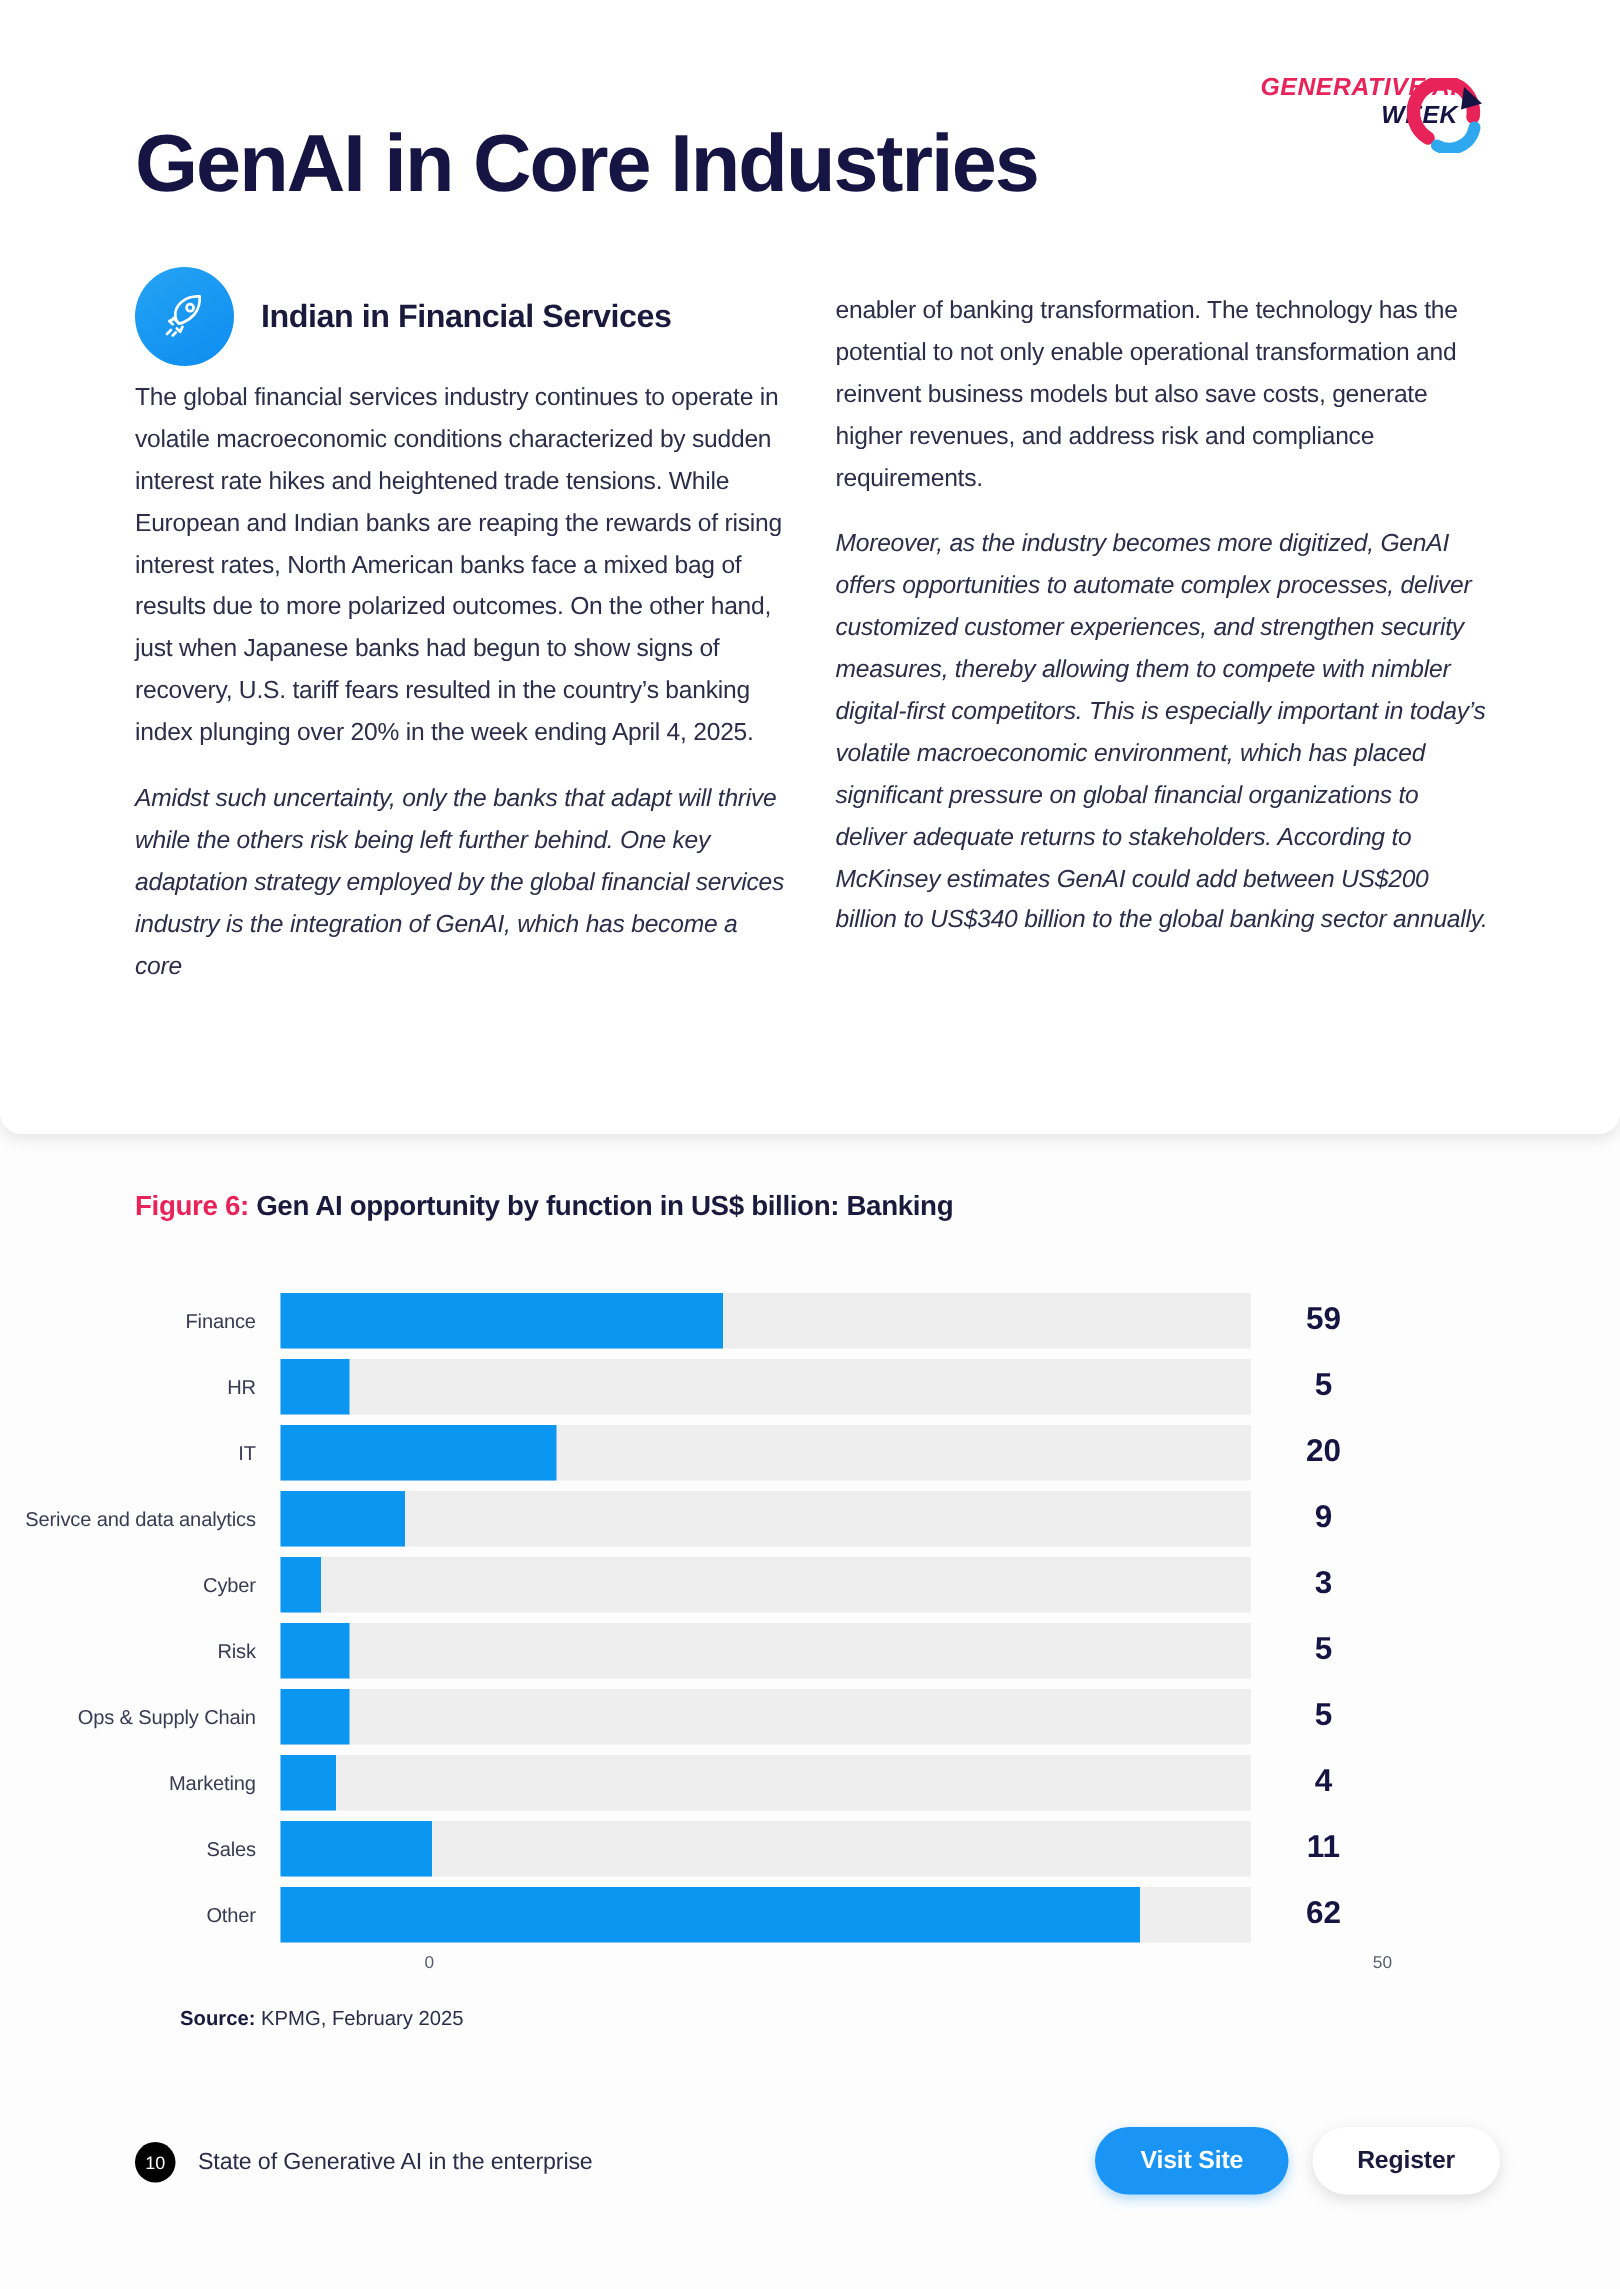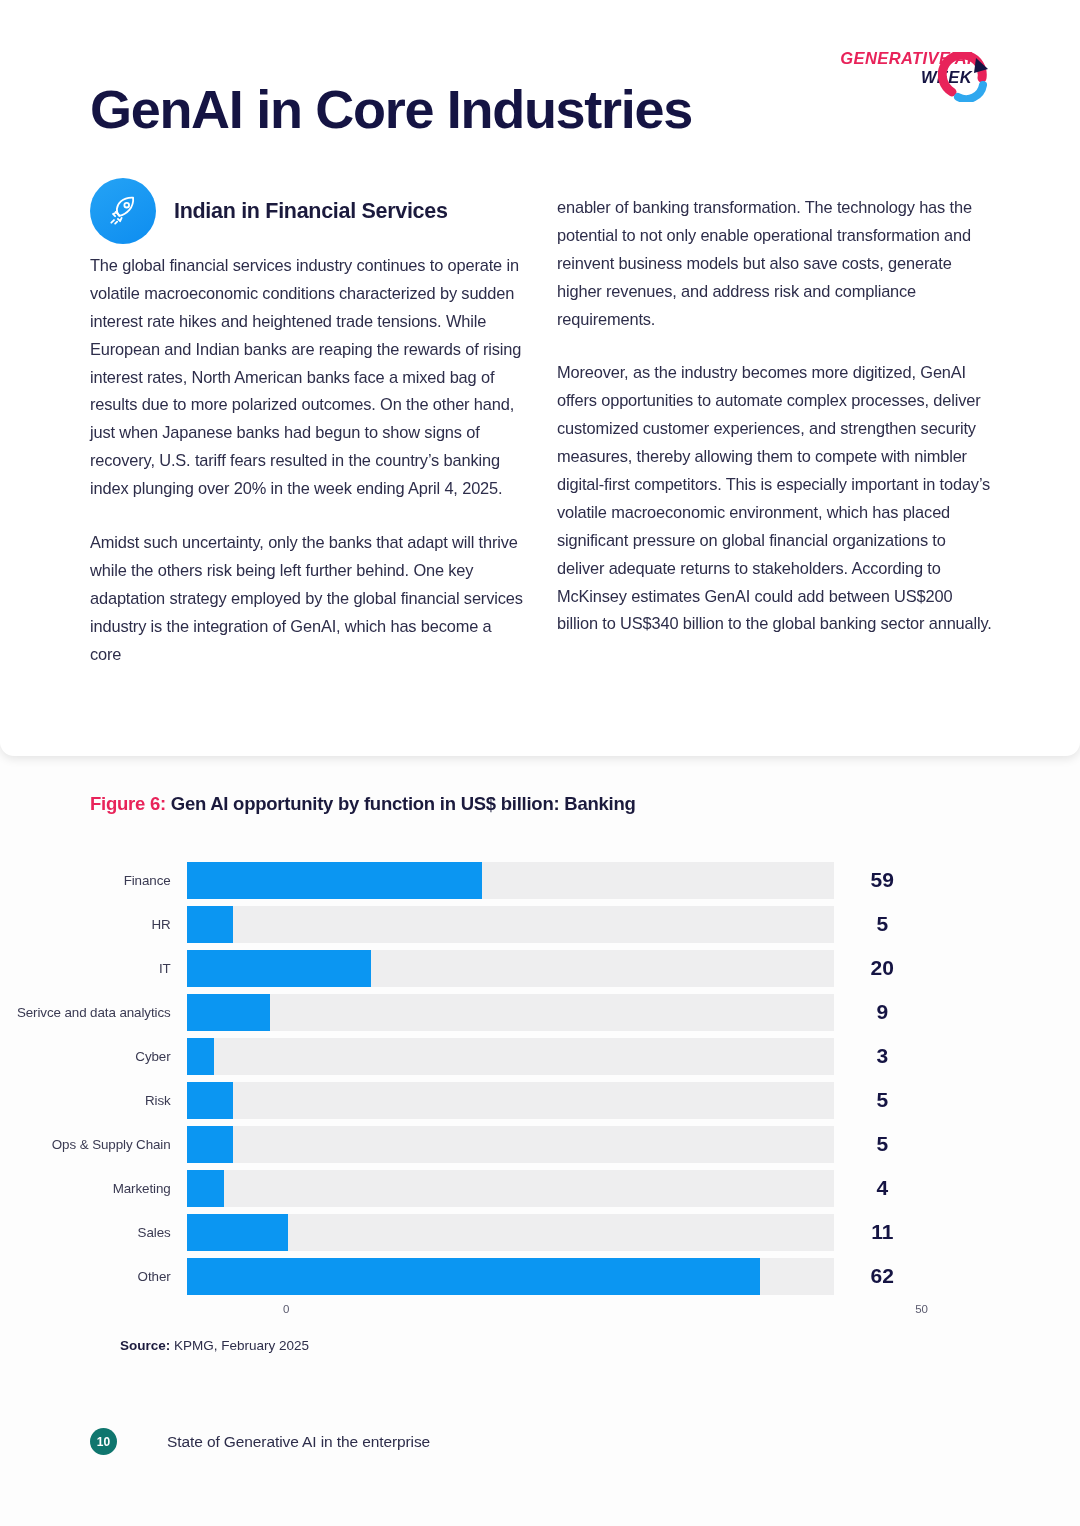--- a/index.html
+++ b/index.html
@@ -107,21 +107,21 @@
   
   .col {
     position: absolute;
     font-size: 16.4px;
     line-height: 1.70;
     color: #2d2d4a;
     letter-spacing: -0.15px;
   }
   .col-left  { left: 90px;  top: 252px; width: 436px; }
   .col-right { left: 557px; top: 194px; width: 436px; }
-  .col p + p { margin-top: 26px; }
+  .col p + p { margin-top: 16px; font-style: italic; }
 
   
   .fig-title {
     position: absolute;
     left: 90px;
     top: 793px;
     font-size: 18.5px;
     font-weight: 800;
     color: #1b1a3d;
     letter-spacing: -0.25px;
@@ -203,31 +203,30 @@
     position: absolute;
     left: 90px;
     top: 1428px;
     display: flex;
     align-items: center;
     gap: 15px;
   }
   .page-badge {
     width: 27px; height: 27px;
     border-radius: 50%;
-    background: #0f766e;
+    background: #000000;
     color: #fff;
     font-size: 12px;
-    font-weight: 700;
+    font-weight: 400;
     display: flex; align-items: center; justify-content: center; text-align: center;
   }
   .footer-text {
     font-size: 15.5px;
     color: #2d2d4a;
     letter-spacing: -0.1px;
-    margin-left: 35px;
   }
   .footer-btns {
     position: absolute;
     right: 80px;
     top: 1418px;
     display: flex;
     align-items: center;
     gap: 16px;
   }
   .btn {
@@ -379,14 +378,18 @@
   </div>
 
   <div class="source">
     <b>Source:</b><span> KPMG, February 2025</span>
   </div>
 
   <div class="footer-left">
     <div class="page-badge">10</div>
     <div class="footer-text">State of Generative AI in the enterprise</div>
   </div>
+  <div class="footer-btns">
+    <button class="btn btn-primary">Visit Site</button>
+    <button class="btn btn-ghost">Register</button>
+  </div>
 
 </div>
 
 </body></html>

